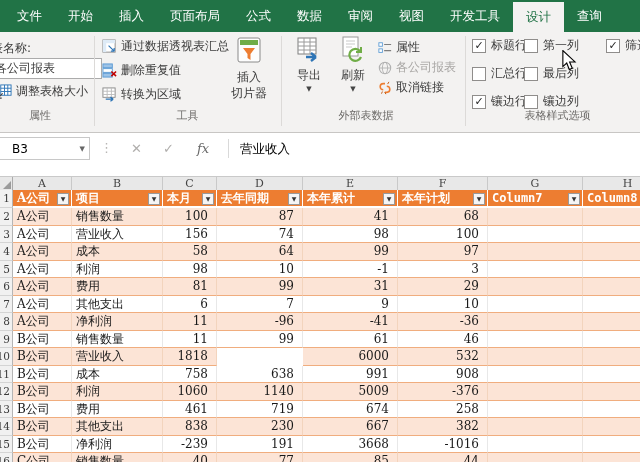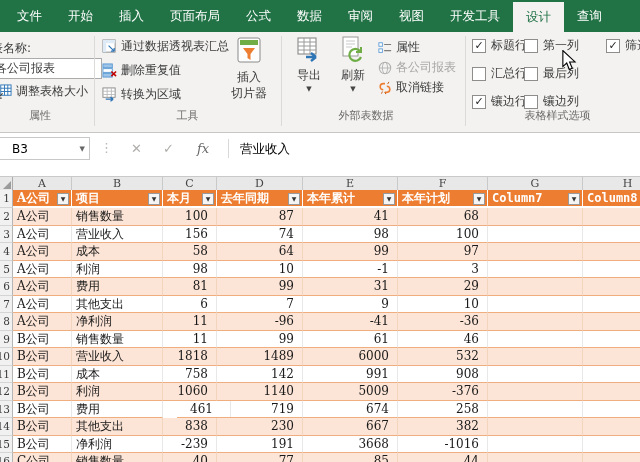--- a/index.html
+++ b/index.html
@@ -374,34 +374,33 @@
           <div class="cell" style="left: 488px; width: 95px;"></div>
           <div class="cell" style="left: 583px; width: 90px;"></div>
         </div>
         <div class="grow" style="top: 172px; height: 17.5px;">
           <div class="gut">
             <span>10</span>
           </div>
           <div class="cell banded" style="left: 13px; width: 59px;">B公司</div>
           <div class="cell banded" style="left: 72px; width: 91px;">营业收入</div>
           <div class="cell banded num" style="left: 163px; width: 54px;">1818</div>
-          <div class="cell banded num" style="left: 217px; width: 86px;">1489</div>
           <div class="cell banded num" style="left: 303px; width: 95px;">6000</div>
           <div class="cell banded num" style="left: 398px; width: 90px;">532</div>
           <div class="cell banded" style="left: 488px; width: 95px;"></div>
           <div class="cell banded" style="left: 583px; width: 90px;"></div>
         </div>
         <div class="grow" style="top: 189.5px; height: 17.5px;">
           <div class="gut">
             <span>11</span>
           </div>
           <div class="cell" style="left: 13px; width: 59px;">B公司</div>
           <div class="cell" style="left: 72px; width: 91px;">成本</div>
           <div class="cell num" style="left: 163px; width: 54px;">758</div>
-          <div class="cell num" style="left: 217px; width: 86px;">142</div>
+          <div class="cell num" style="left: 217px; width: 86px;">638</div>
           <div class="cell num" style="left: 303px; width: 95px;">991</div>
           <div class="cell num" style="left: 398px; width: 90px;">908</div>
           <div class="cell" style="left: 488px; width: 95px;"></div>
           <div class="cell" style="left: 583px; width: 90px;"></div>
         </div>
         <div class="grow" style="top: 207px; height: 17.5px;">
           <div class="gut">
             <span>12</span>
           </div>
           <div class="cell banded" style="left: 13px; width: 59px;">B公司</div>
@@ -412,21 +411,21 @@
           <div class="cell banded num" style="left: 398px; width: 90px;">-376</div>
           <div class="cell banded" style="left: 488px; width: 95px;"></div>
           <div class="cell banded" style="left: 583px; width: 90px;"></div>
         </div>
         <div class="grow" style="top: 224.5px; height: 17.5px;">
           <div class="gut">
             <span>13</span>
           </div>
           <div class="cell" style="left: 13px; width: 59px;">B公司</div>
           <div class="cell" style="left: 72px; width: 91px;">费用</div>
-          <div class="cell num" style="left: 177px; width: 54px; text-align: center;">461</div>
+          <div class="cell num" style="left: 163px; width: 54px;">461</div>
           <div class="cell num" style="left: 217px; width: 86px;">719</div>
           <div class="cell num" style="left: 303px; width: 95px;">674</div>
           <div class="cell num" style="left: 398px; width: 90px;">258</div>
           <div class="cell" style="left: 488px; width: 95px;"></div>
           <div class="cell" style="left: 583px; width: 90px;"></div>
         </div>
         <div class="grow" style="top: 242px; height: 17.5px;">
           <div class="gut">
             <span>14</span>
           </div>

